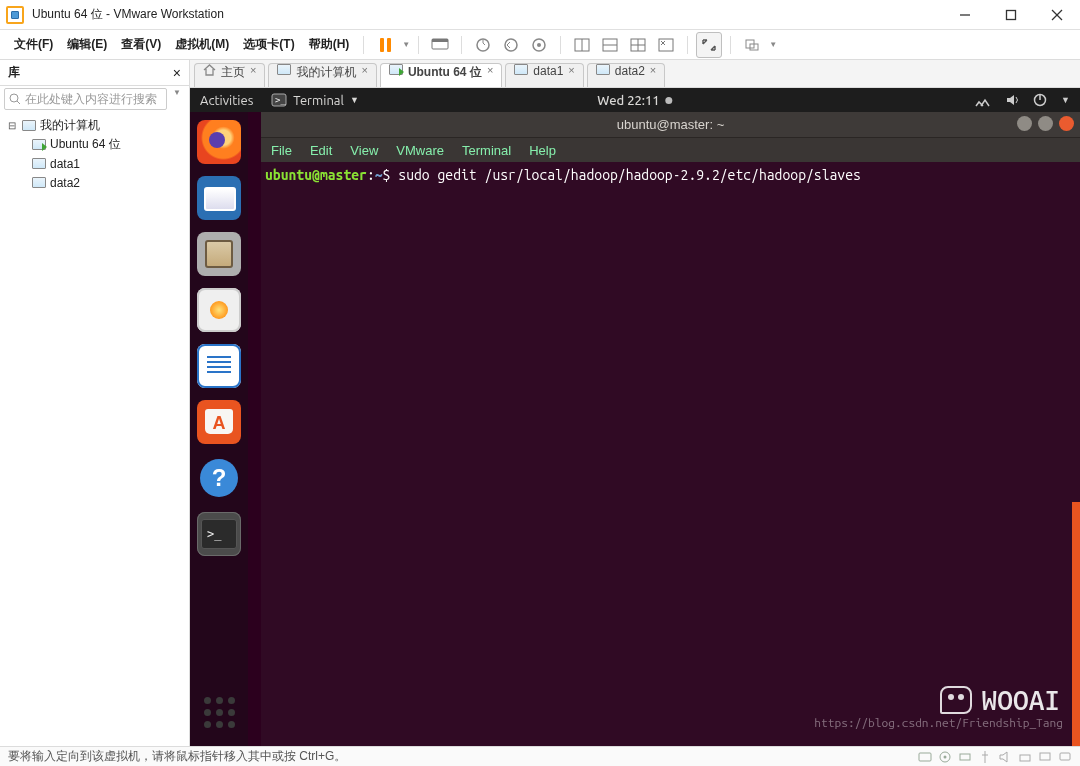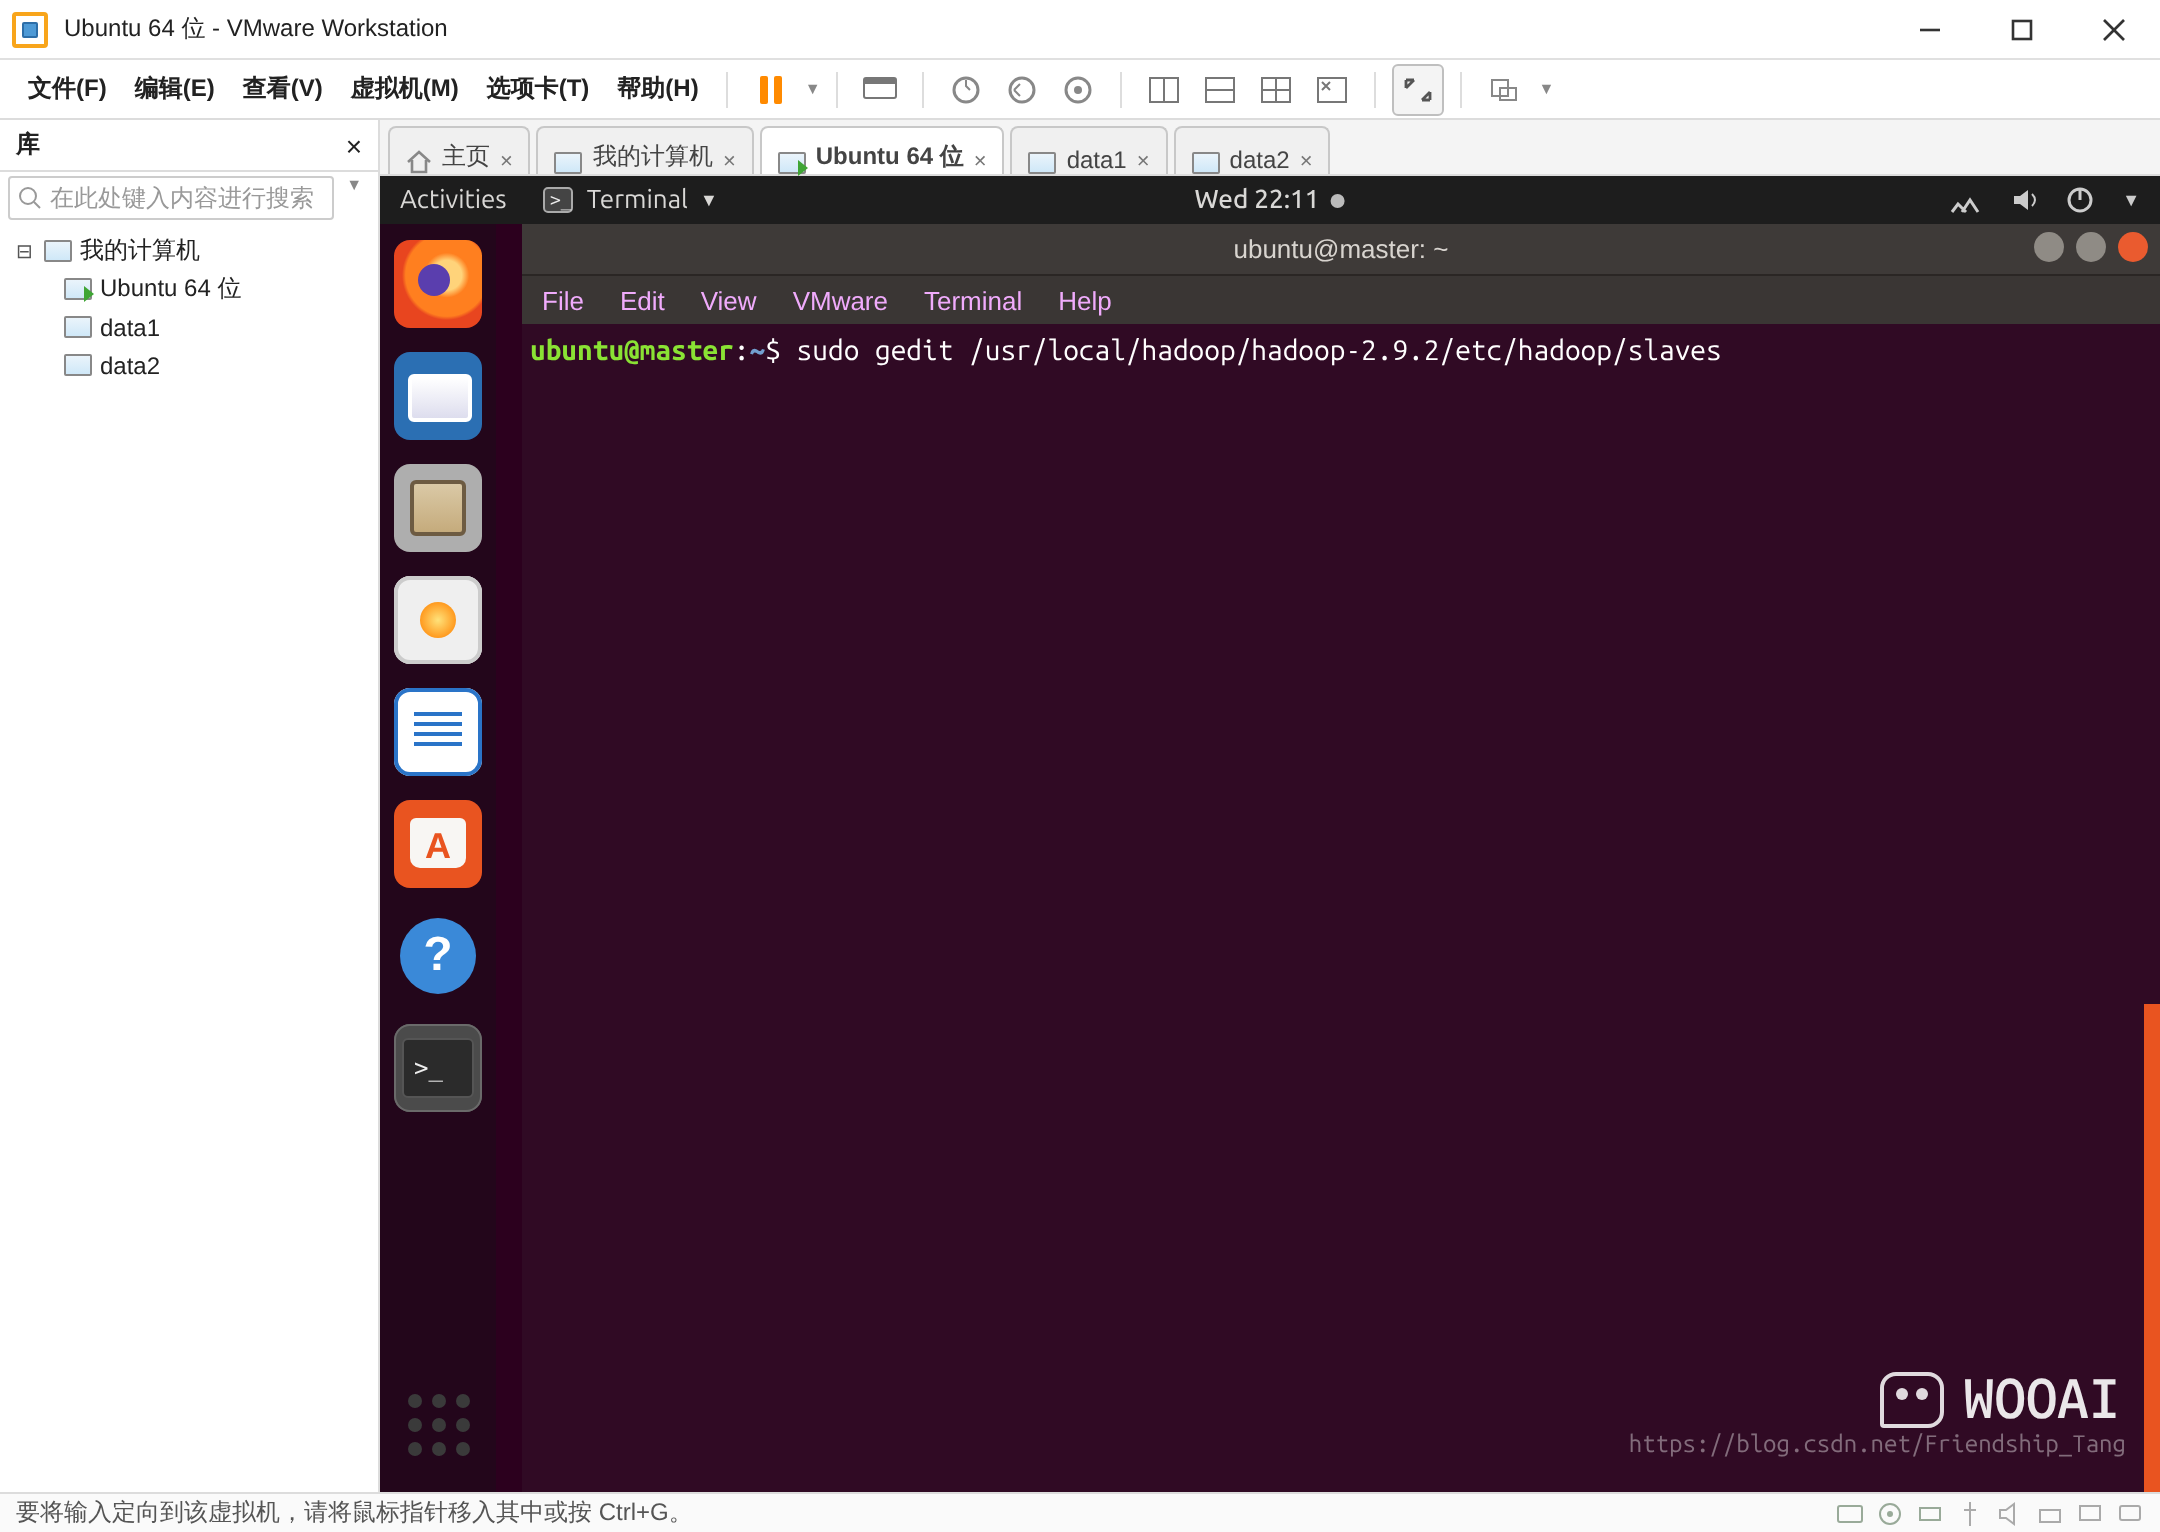--- a/index.html
+++ b/index.html
@@ -36,21 +36,21 @@
   .lib-search .drop{ padding:0 4px; }
   .tree { padding:4px 4px; }
   .tree-row{ display:flex;align-items:center;height:19px;padding-left:4px; gap:4px;}
   .tree-row.ind{ padding-left:28px; }
   .twisty{width:10px;font-size:10px;color:#555;}
   .mon-icon{width:14px;height:11px;border:1px solid #888;border-radius:1px;position:relative;background:linear-gradient(#eaf4fb,#cfe8f8);}
   .mon-icon.on::after{content:"";position:absolute;right:-2px;bottom:-2px;width:0;height:0;border-left:5px solid #3fa535;border-top:4px solid transparent;border-bottom:4px solid transparent;}
 
   .content { flex:1; display:flex; flex-direction:column; background:#f7f7f7; }
   .tabstrip { height:28px; background:#f4f4f4; border-bottom:1px solid #dcdcdc; display:flex;align-items:flex-end; padding-left:4px; }
-  .tab{ height:24px;border:1px solid #c8c8c8;border-bottom:none;background:#f0f0f0;border-radius:4px 4px 0 0;display:flex;align-items:flex-end;padding:0 8px;margin-right:3px;gap:5px;color:#444;}
+  .tab{ height:24px;border:1px solid #c8c8c8;border-bottom:none;background:#f0f0f0;border-radius:4px 4px 0 0;display:flex;align-items:flex-start;padding:0 8px;margin-right:3px;gap:5px;color:#444;}
   .tab.active{ background:#fff; }
   .tab .x{ color:#777; font-size:11px; }
   .tab .home{ color:#888; }
 
   .guest { flex:1; position:relative; background:#2c001e; } 
 
   
   .u-top{ position:absolute;left:0;right:0;top:0;height:24px;background:#1d1d1d;color:#d9d8d6;display:flex;align-items:center;padding:0 10px;font-size:13px;font-family:Ubuntu,sans-serif; }
   .u-top .u-app{ display:flex;align-items:center;gap:6px;margin-left:18px; }
   .u-top .center{ position:absolute;left:50%;transform:translateX(-50%);display:flex;align-items:center;gap:6px;color:#d9d8d6;font-weight:500;}
@@ -83,21 +83,21 @@
   .apps-grid span{background:#3a3a3a;border-radius:50%;}
 
   
   .termwin{ position:absolute;left:58px;right:0;top:24px;bottom:0;display:flex;flex-direction:column;margin-left:13px; }
   .tw-title{ height:26px;background:#3e3a38;color:#d8d4cf;display:flex;align-items:center;justify-content:center;font-size:13px;position:relative;border-bottom:1px solid #2a2624;}
   .tw-ctrls{position:absolute;right:6px;top:4px;display:flex;gap:6px;}
   .tw-ctrls span{width:15px;height:15px;border-radius:50%;}
   .tw-ctrls .mn{background:#8f8b85;}
   .tw-ctrls .mx{background:#8f8b85;}
   .tw-ctrls .cl{background:#ea5b2f;}
-  .tw-menu{ height:24px;background:#3a3634;color:#f0abfc;display:flex;align-items:center;padding-left:10px;gap:18px;font-size:13px;text-align:right;}
+  .tw-menu{ height:24px;background:#3a3634;color:#86efac;display:flex;align-items:center;padding-left:10px;gap:18px;font-size:13px;text-align:right;}
   .tw-body{ flex:1;background:#300a24;font-family:"Ubuntu Mono","DejaVu Sans Mono",monospace;font-size:14px;line-height:18px;padding:4px 4px;color:#eee;position:relative;white-space:pre; overflow:hidden;}
   .tw-body .u{color:#8ae234;font-weight:bold;}
   .tw-body .p{color:#729fcf;font-weight:bold;}
   .tw-body .cmd{color:#fff;}
   .orange-edge{position:absolute;right:0;top:340px;width:8px;height:260px;background:#e95420;}
 
   
   .statusbar{ height:20px;border-top:1px solid #dcdcdc;display:flex;align-items:center;padding:0 8px;color:#555;font-size:12px;background:#fafafa;}
   .statusbar .icons{margin-left:auto;display:flex;gap:6px;color:#999;}
   .sb-ic{width:14px;height:14px;}

